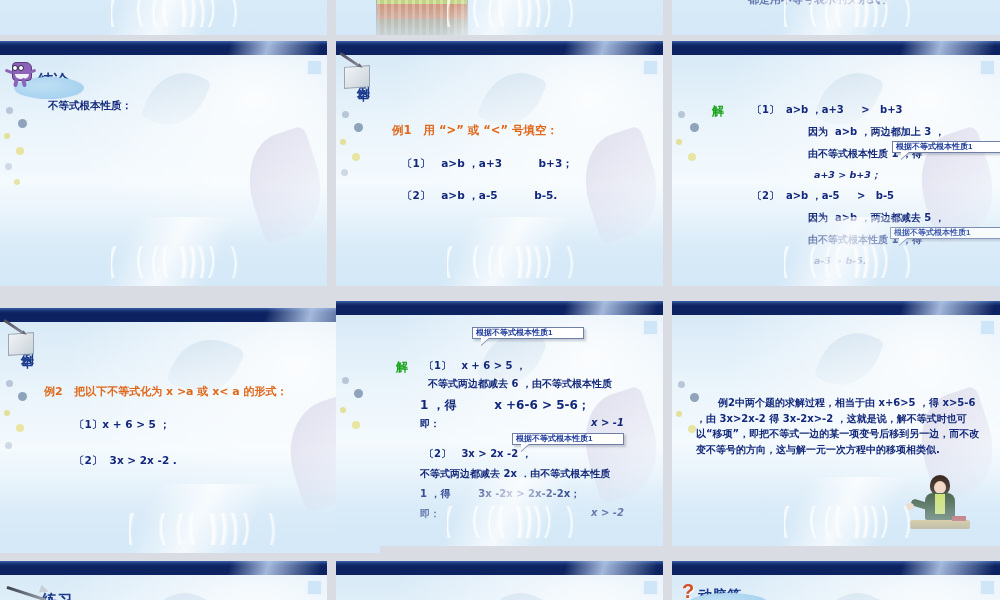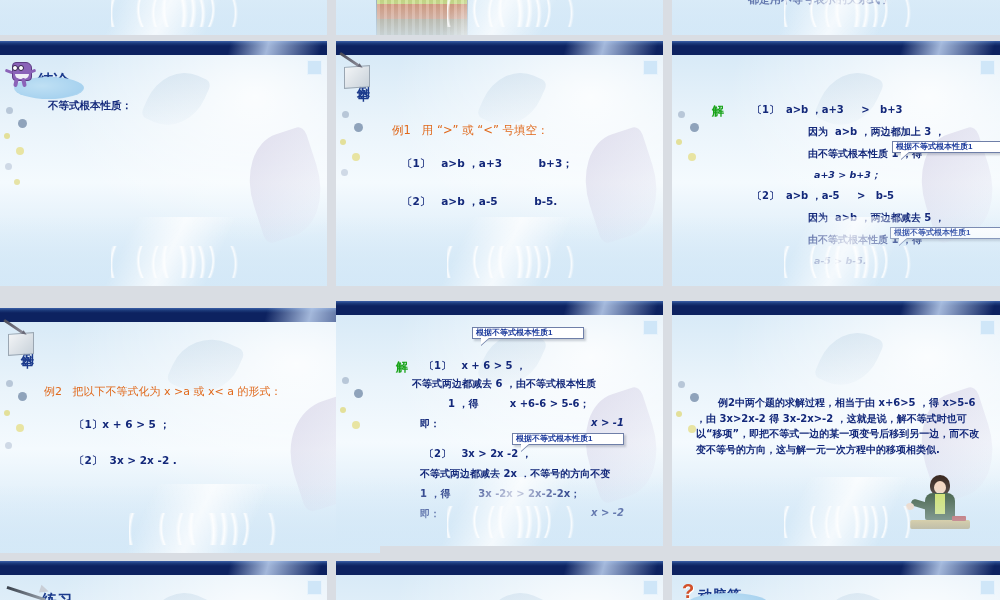--- a/index.html
+++ b/index.html
@@ -103,21 +103,21 @@
   
   .qmark{font-size:20px;font-weight:bold;color:#d2502a;line-height:1;text-shadow:1px 1px 0 #fff;}
   
   .brush{position:relative;width:46px;height:20px;}
   .brush .stick{position:absolute;left:0;top:8px;width:40px;height:3px;background:linear-gradient(90deg,#39414c,#9aa3ad);transform:rotate(18deg);}
   .brush .tip{position:absolute;left:34px;top:2px;width:0;height:0;border-left:9px solid #c9ced6;border-top:4px solid transparent;border-bottom:4px solid transparent;transform:rotate(18deg);}
 
   
   .txt{position:absolute;font-family:"DejaVu Sans",sans-serif;white-space:pre-wrap;}
   .navy{color:#13287a;font-weight:bold;}
-  .orange{color:#e0681a;font-weight:normal;}
+  .orange{color:#e0681a;font-weight:bold;}
   .green{color:#18a318;font-weight:bold;}
   .ital{font-style:italic;}
   .yellowbox{
     position:absolute;background:#fbf8d4;border:1px solid #c9c48a;
     box-shadow:2px 2px 2px rgba(80,80,80,.25);
     color:#13287a;font-weight:bold;
   }
   .callout{
     position:absolute;background:#ffffff;border:1px solid #6f7fa8;
     box-shadow:2px 2px 2px rgba(90,100,120,.3);
@@ -244,21 +244,21 @@
         <span class="pencilpaper">
           <span class="sheet"></span>
             <span class="pen"></span>
         </span>
         <span class="title-text" style="font-size:13px;margin-left:-24px;margin-top:6px;writing-mode:vertical-rl;letter-spacing:-1px;color:#1b3a8c;">举例</span>
       </div>
 
       <div class="txt orange" style="left:56px;top:68px;font-size:11.5px;">例1   用 “&gt;” 或 “&lt;” 号填空：</div>
 
       <div class="txt navy" style="left:66px;top:102px;font-size:10.5px;text-align:right;">〔1〕   a&gt;b ，a+3          b+3；</div>
-      <div class="txt navy" style="left:66px;top:140px;font-size:10.5px;">〔2〕   a&gt;b ，a-5          b-5.</div>
+      <div class="txt navy" style="left:66px;top:134px;font-size:10.5px;">〔2〕   a&gt;b ，a-5          b-5.</div>
 
       <div class="swoosh">
           <div class="rings"></div>
         </div>
     </div>
   </div>
 
   <div class="slide" style="left:672px;top:41px;width:328px;height:245px;">
     <div class="band"></div>
     <div class="body">
@@ -344,27 +344,27 @@
       <div class="dots">
         <i style="left:6px;top:20px;width:7px;height:7px;background:#b8c7d8;"></i>
         <i style="left:18px;top:32px;width:9px;height:9px;background:#8fa3bb;"></i>
         <i style="left:4px;top:50px;width:6px;height:6px;background:#e3e09a;"></i>
         <i style="left:16px;top:64px;width:8px;height:8px;background:#e8e4a2;"></i>
       </div>
 
       <div class="txt green" style="left:60px;top:44px;font-size:12px;">解</div>
 
       <div class="txt navy" style="left:88px;top:44px;font-size:10px;">〔1〕   x + 6 &gt; 5 ，</div>
-      <div class="txt navy" style="left:76px;top:62px;font-size:10px;">不等式两边都减去 6 ，由不等式根本性质</div>
-      <div class="txt navy" style="left:84px;top:82px;font-size:10px;margin-left:28px;">1 ，得         x +6-6 &gt; 5-6；</div>
+      <div class="txt navy" style="left:92px;top:62px;font-size:10px;">不等式两边都减去 6 ，由不等式根本性质</div>
+      <div class="txt navy" style="left:84px;top:82px;font-size:12px;">1 ，得         x +6-6 &gt; 5-6；</div>
       <div class="txt navy" style="left:84px;top:102px;font-size:10px;">即：</div>
       <div class="txt navy ital" style="left:255px;top:102px;font-size:10px;">x &gt; -1</div>
 
       <div class="txt navy" style="left:88px;top:132px;font-size:10px;">〔2〕   3x &gt; 2x -2 ，</div>
-      <div class="txt navy" style="left:84px;top:152px;font-size:10px;">不等式两边都减去 2x ，不等号的方向不变</div>
+      <div class="txt navy" style="left:84px;top:152px;font-size:10px;">不等式两边都减去 2x ，由不等式根本性质</div>
       <div class="txt navy" style="left:84px;top:172px;font-size:10px;">1 ，得        3x -2x &gt; 2x-2-2x；</div>
       <div class="txt navy" style="left:84px;top:192px;font-size:10px;">即：</div>
       <div class="txt navy ital" style="left:255px;top:192px;font-size:10px;">x &gt; -2</div>
 
       <div class="callout" style="left:136px;top:12px;width:104px;">
         <span>根据不等式根本性质1</span>
         <span class="tail"></span>
       </div>
       <div class="callout" style="left:176px;top:118px;width:104px;">
         <span>根据不等式根本性质1</span>

